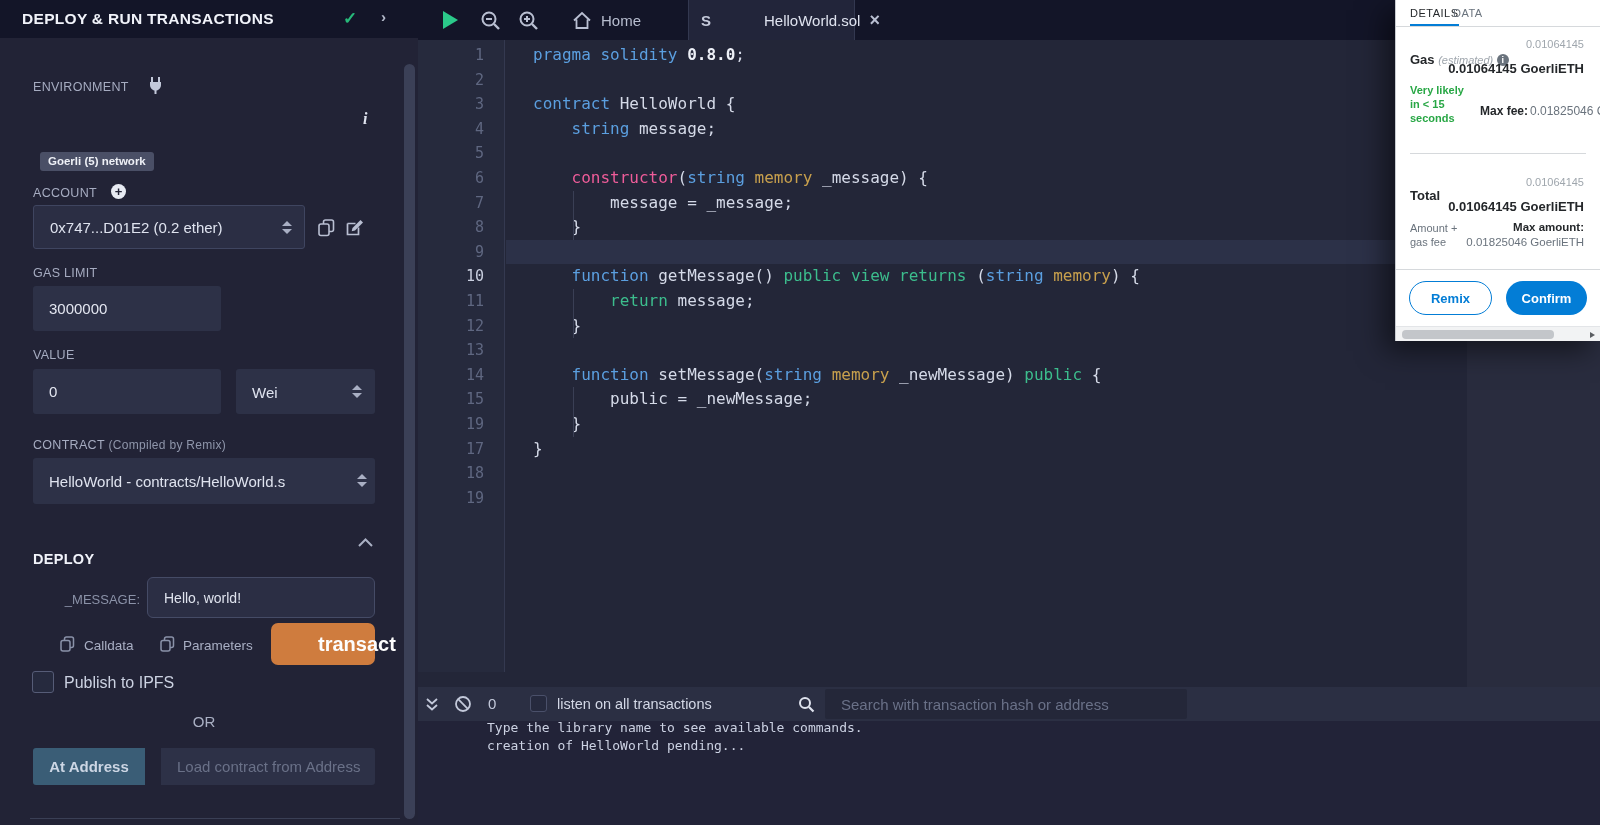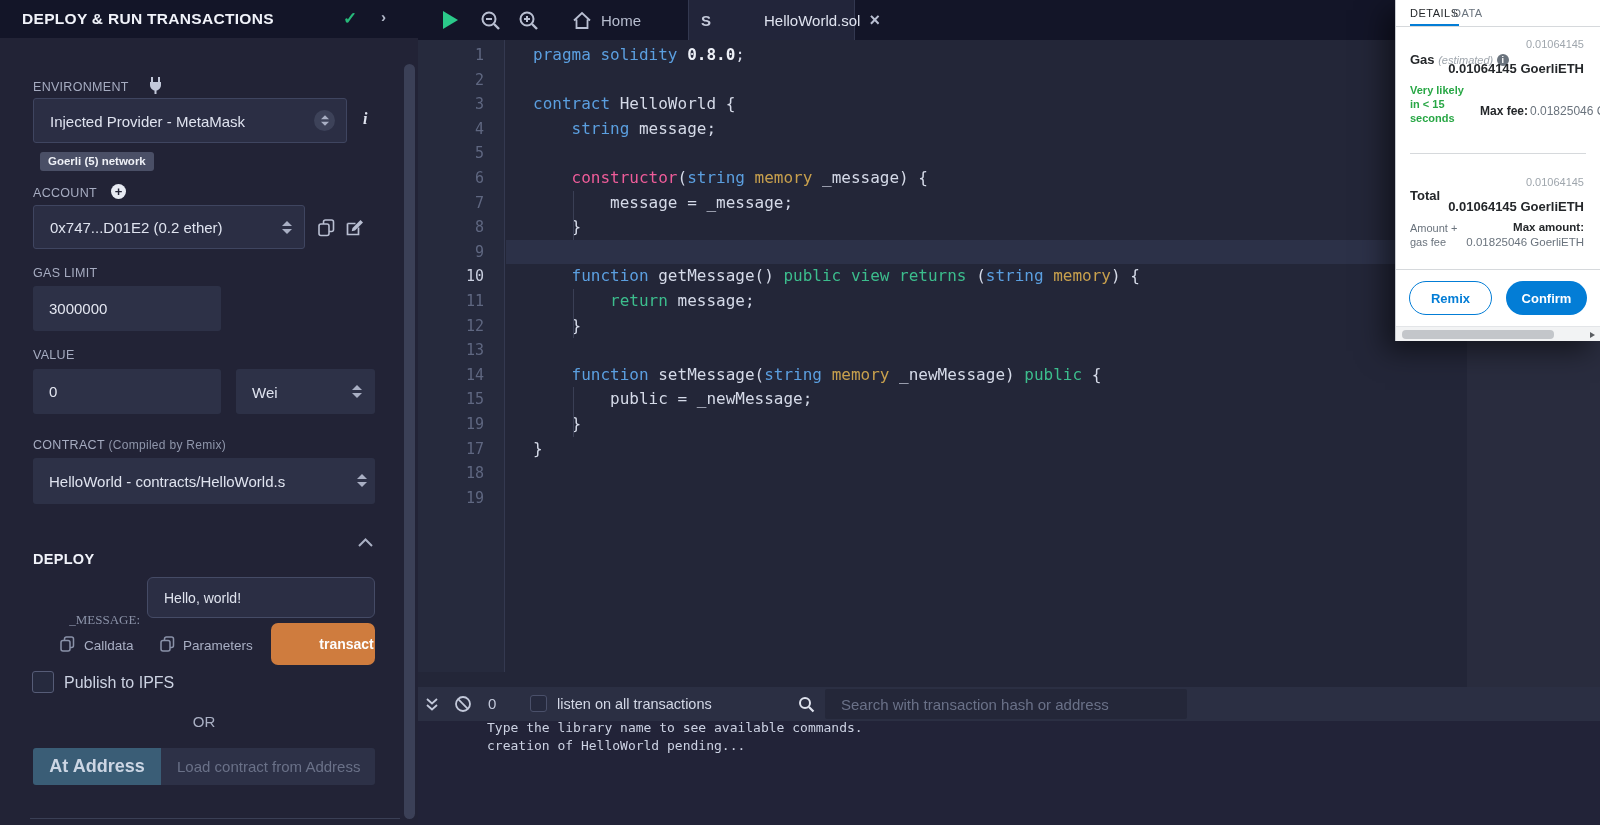--- a/index.html
+++ b/index.html
@@ -22,27 +22,27 @@
   input.native { background:transparent; border:none; outline:none; color:#e3e6f0; font-size:15px; font-family:inherit; position:absolute; left:16px; top:0; height:100%; width:80%; }
   .carets { position:absolute; width:10px; height:13px; }
   .carets .u { position:absolute; top:0; left:0; width:0; height:0; border-left:5px solid transparent; border-right:5px solid transparent; border-bottom:5px solid #a9afc4; }
   .carets .d { position:absolute; bottom:0; left:0; width:0; height:0; border-left:5px solid transparent; border-right:5px solid transparent; border-top:5px solid #a9afc4; }
   .circle-badge { position:absolute; width:21px; height:21px; border-radius:50%; background:#3d4259; }
   .circle-badge .carets { left:5.5px; top:4px; transform:scale(.8); }
   .info-i { position:absolute; color:#dfe3ef; font-family:"Liberation Serif",serif; font-style:italic; font-weight:700; font-size:16px; cursor:pointer; }
   .net-badge { position:absolute; left:40px; top:152px; height:19px; padding:3px 8px; background:#4a4f66; border-radius:3px; color:#eef0f6; font-size:11.5px; font-weight:700; }
   .plus-circle { position:absolute; width:15px; height:15px; border-radius:50%; background:#e8ebf3; color:#222336; font-size:13px; font-weight:700; line-height:15px; text-align:center; cursor:pointer; }
   .deploy-header { position:absolute; left:33px; top:551px; color:#f1f3fa; font-size:14.5px; font-weight:700; letter-spacing:.3px; }
-  .msg-label { position:absolute; left:0; top:612px; width:140px; text-align:right; color:#8b92a8; font-size:13px;font-family:Liberation Serif, serif; }
+  .msg-label { position:absolute; left:0; top:592px; width:140px; text-align:right; color:#8b92a8; font-size:13px; }
   .icon-label { color:#a9afc4; font-size:13.5px; }
-  .btn-transact { position:absolute; left:271px; top:623px; width:104px; height:42px; background:#cf7c3e; border:none; border-radius:7px; color:#fdfdfd; font-size:14px; font-weight:700; font-family:inherit; cursor:pointer;padding-left:47px; }
+  .btn-transact { position:absolute; left:271px; top:623px; width:104px; height:42px; background:#cf7c3e; border:none; border-radius:7px; color:#fdfdfd; font-size:20px; font-weight:700; font-family:inherit; cursor:pointer;padding-left:47px; }
   .checkbox { position:absolute; background:#262a3e; border:1px solid #565c77; border-radius:3px; cursor:pointer; }
   .publish-label { position:absolute; left:64px; top:674px; color:#ccd2e2; font-size:16px; }
   .or-label { position:absolute; left:0; top:713px; width:408px; text-align:center; color:#aab0c4; font-size:15px; }
-  .btn-ataddress { position:absolute; left:33px; top:748px; width:128px; height:37px; background:#3a5d76; border:none; border-radius:3px 0 0 3px; color:#ccd6e4; font-size:18px; font-weight:700; font-family:inherit; cursor:pointer; }
+  .btn-ataddress { position:absolute; left:33px; top:748px; width:112px; height:37px; background:#3a5d76; border:none; border-radius:3px 0 0 3px; color:#ccd6e4; font-size:15px; font-weight:700; font-family:inherit; cursor:pointer; }
   .ataddr-input { position:absolute; left:161px; top:748px; width:214px; height:37px; background:#2d3147; border:none; border-radius:0 3px 3px 0; }
   .ataddr-input input { width:90%; font-size:15px; }
   .ataddr-input input::placeholder, .term-search input::placeholder { color:#6a7188; }
   .panel-divider { position:absolute; left:30px; top:818px; width:370px; height:1px; background:#3a3f55; }
   .pscroll { position:absolute; left:404px; top:64px; width:11px; height:755px; background:#3b4057; border-radius:6px; }
   .msg-input { background:#2b2e44; border:1px solid #454b66; border-radius:6px; }
   .msg-input input { font-size:14px; color:#dfe3ee; }
   
   .main { position:absolute; left:418px; top:0; width:1182px; height:825px; }
   .tabbar { position:absolute; left:0; top:0; width:100%; height:40px; background:#131528; }
@@ -114,29 +114,20 @@
       <span class="title-check">✓</span>
     </div>
     <span class="panel-collapse">›</span>
 
     <span class="sec-label" style="left:33px; top:80px;">ENVIRONMENT</span>
     <svg width="17" height="18" style="position:absolute; left:147px; top:76px;">
       <path d="M5 1v5 M12 1v5" stroke="#c3c9da" stroke-width="2" fill="none"></path>
       <path d="M3 6h11v3.2a5.5 5.5 0 0 1-11 0z" fill="#c3c9da"></path>
       <path d="M8.5 13v5" stroke="#c3c9da" stroke-width="2" fill="none"></path>
     </svg>
-    <div class="dd" style="left:33px; top:98px; width:314px; height:45px;">
-      <span class="dd-text">Injected Provider - MetaMask</span>
-      <span class="circle-badge" style="right:11px; top:11px;">
-        <span class="carets">
-            <i class="u"></i>
-            <i class="d"></i>
-          </span>
-      </span>
-    </div>
     <span class="info-i" style="left:363px; top:110px;">i</span>
     <span class="net-badge">Goerli (5) network</span>
 
     <span class="sec-label" style="left:33px; top:186px;">ACCOUNT</span>
     <span class="plus-circle" style="left:111px; top:184px;">+</span>
     <div class="dd" style="left:33px; top:205px; width:272px; height:44px;">
       <span class="dd-text">0x747...D01E2 (0.2 ether)</span>
       <span class="carets" style="right:12px; top:15px;">
           <i class="u"></i>
           <i class="d"></i>

